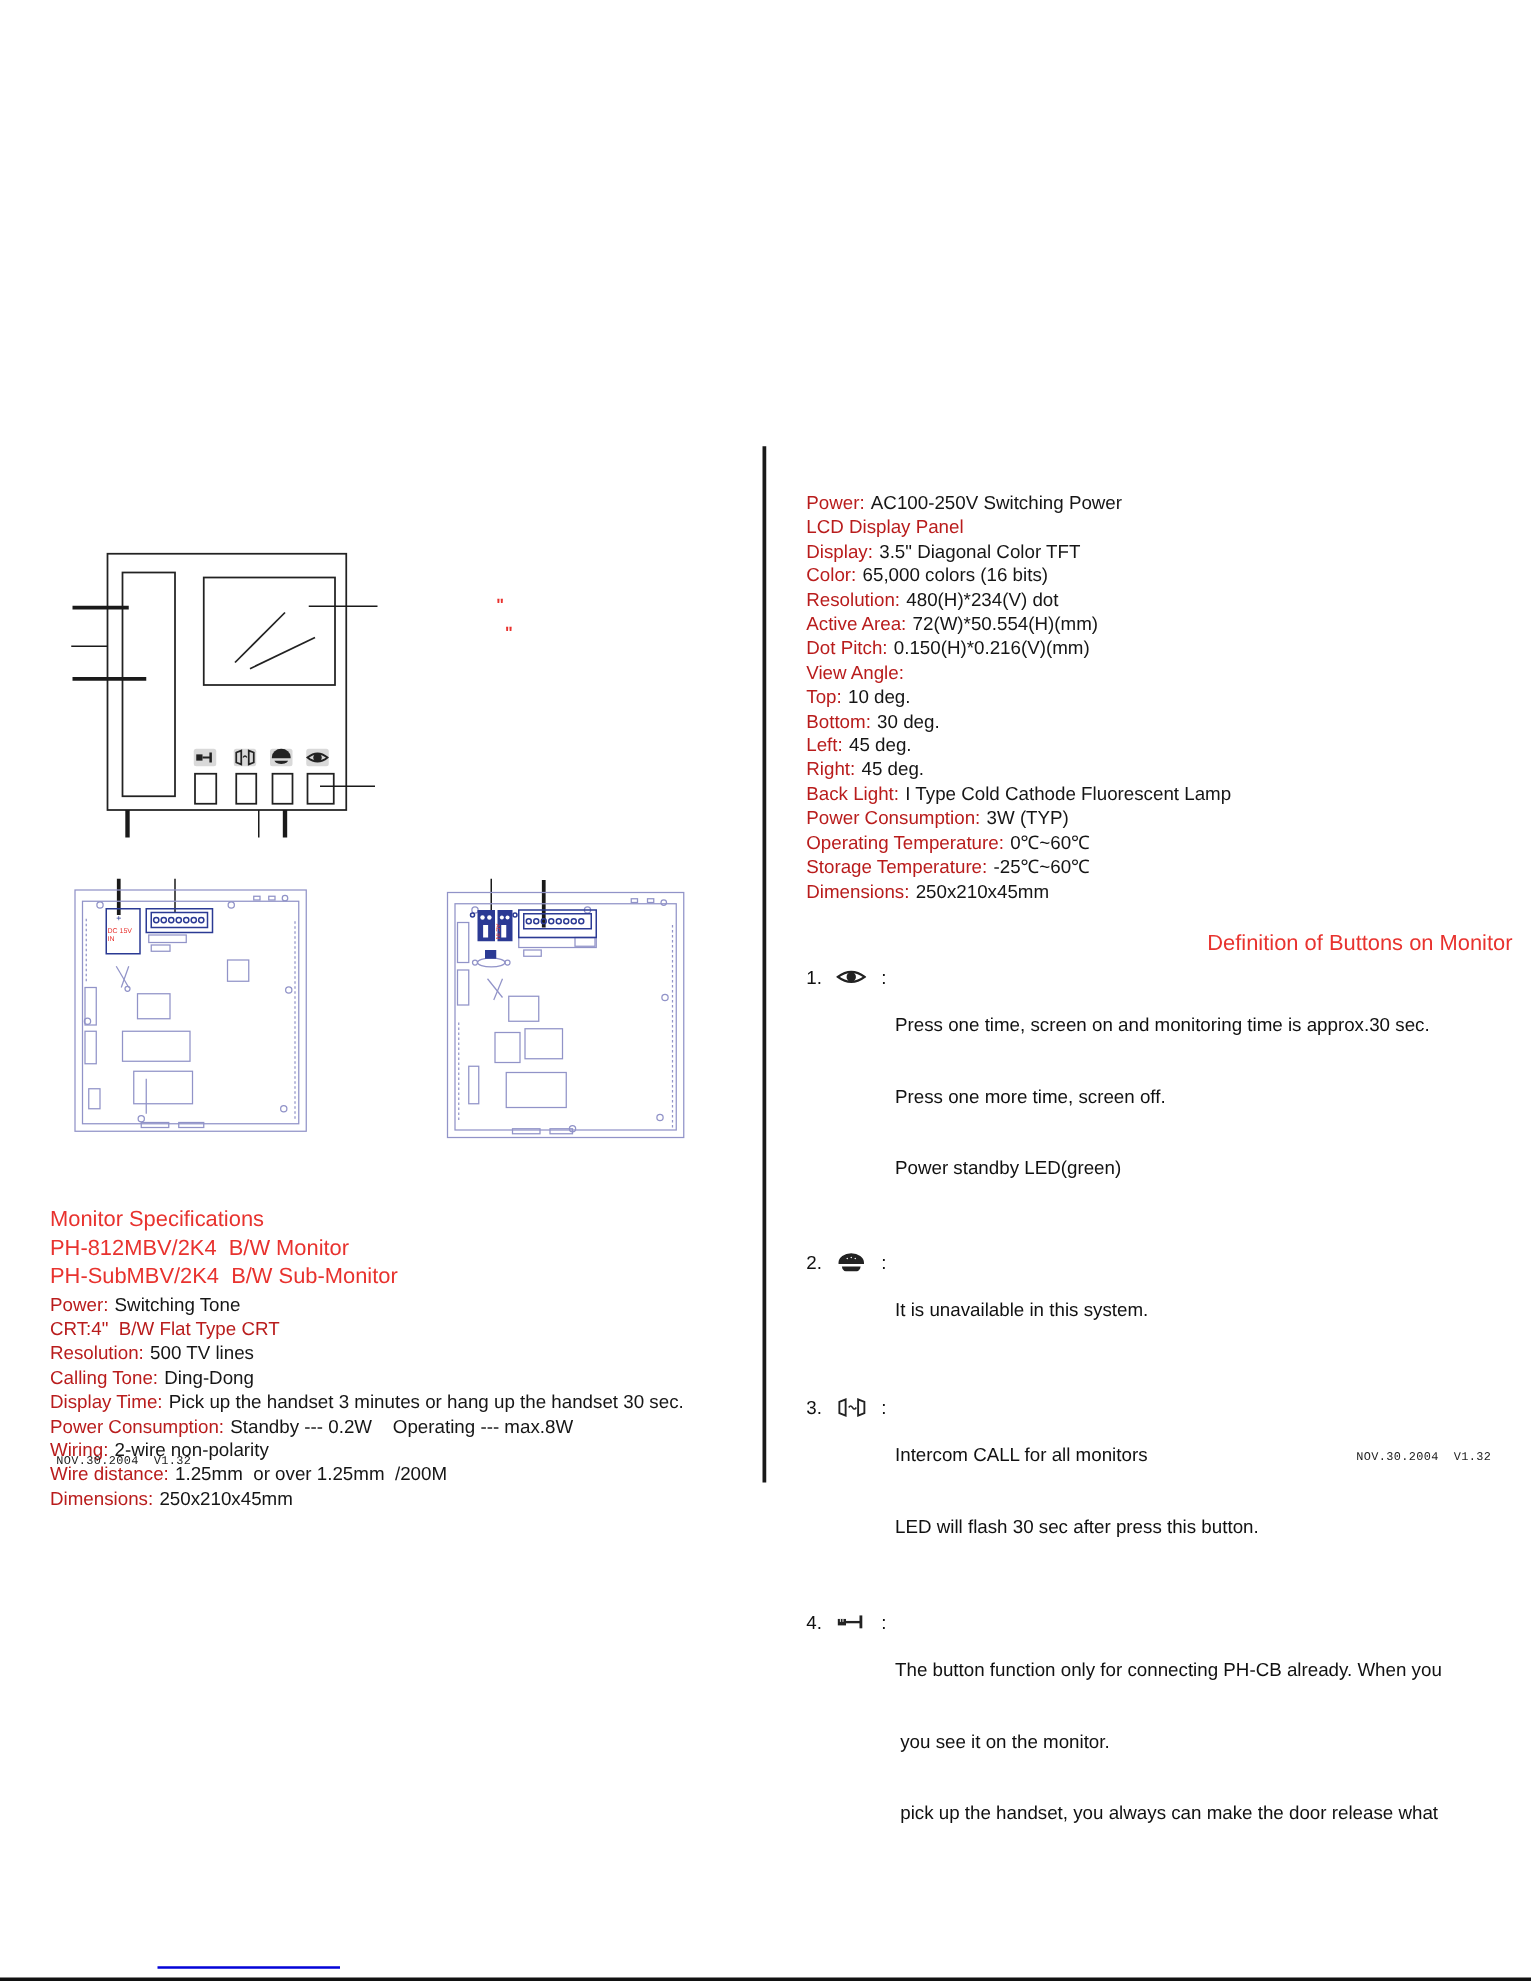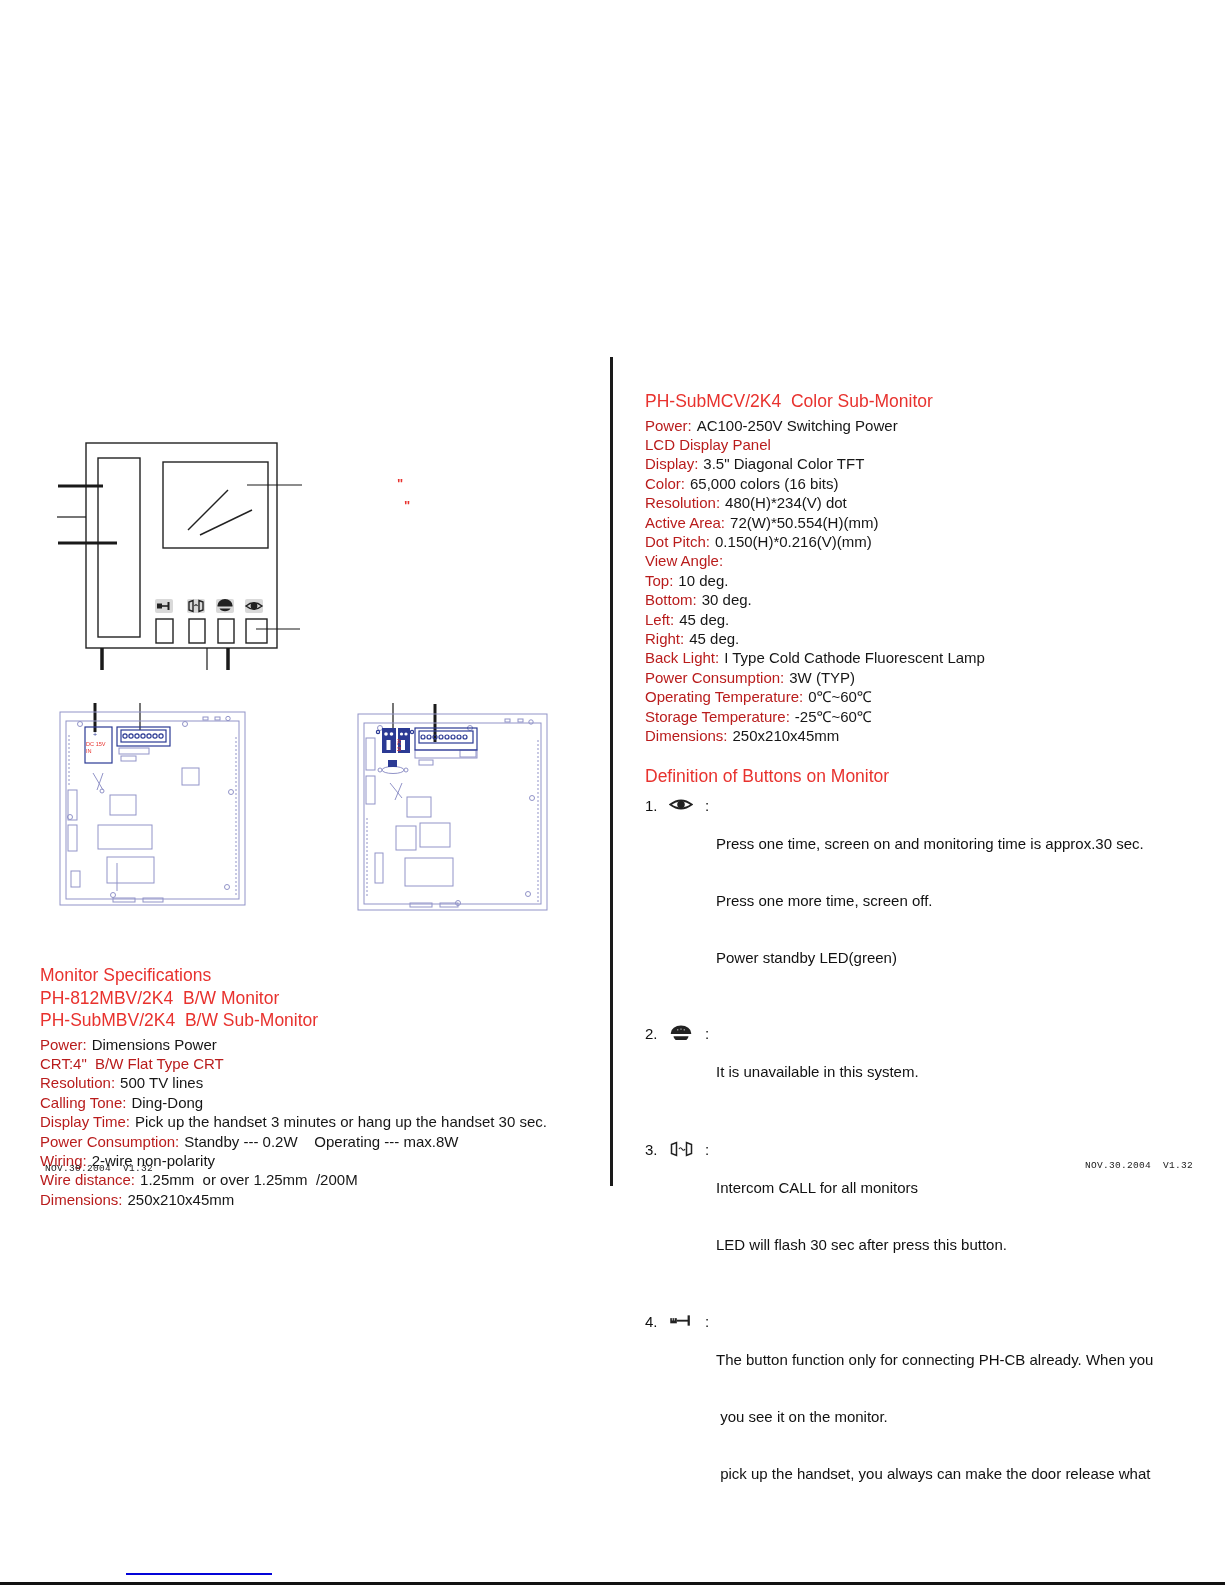--- a/index.html
+++ b/index.html
@@ -8,21 +8,21 @@
     font-family:"Liberation Sans",sans-serif;color:#111;overflow:hidden;
   }
   .abs{position:absolute;}
   
   .red-heading{color:#e8322e;font-size:17.5px;line-height:22.5px;white-space:pre;}
   
   .spec-line{font-size:15px;line-height:19.4px;white-space:pre-wrap;}
   .spec-label{color:#b91c1c;margin-right:5px;white-space:pre-wrap;}
   .spec-value{color:#161616;white-space:pre-wrap;}
   
-  .btn-title{margin-top:20px;}
+  .btn-title{margin-top:20px;text-align:right;}
   .btn-item{display:flex;align-items:flex-start;font-size:15px;line-height:19px;}
   .item-num{width:24px;flex:none;}
   .item-icon{width:36px;flex:none;padding-top:1px;}
   .item-colon{width:11px;flex:none;}
   .item-lines{flex:1;white-space:pre-wrap;}
   .m8{margin-top:8px}.m19{margin-top:19px}.m21{margin-top:21px}.m20{margin-top:20px}
   .notes{margin-top:5px;font-size:15px;line-height:19px;white-space:pre-wrap;}
   
   .footer{font-family:"Liberation Mono",monospace;font-size:9.5px;color:#222;letter-spacing:0.3px;white-space:pre;}
   
@@ -209,37 +209,36 @@
       <circle cx="115" cy="39" r="2"></circle>
   </g>
   <text transform="rotate(90 46.5 41)" x="46.5" y="41" font-size="4.6" fill="#e8322e" font-family="Liberation Sans, sans-serif">AC IN</text>
 </svg>
 
 <div class="abs" style="left:40px;top:964px;width:575px">
   <div class="red-heading">Monitor Specifications</div>
   <div class="red-heading">PH-812MBV/2K4  B/W Monitor</div>
   <div class="red-heading">PH-SubMBV/2K4  B/W Sub-Monitor</div>
   <div style="height:3px"></div>
-  <div class="spec-line"><span class="spec-label">Power:</span><span class="spec-value">Dimensions Power</span></div>
+  <div class="spec-line"><span class="spec-label">Power:</span><span class="spec-value">Switching Tone</span></div>
   <div class="spec-line"><span class="spec-label">CRT:4"  B/W Flat Type CRT</span><span class="spec-value"></span></div>
   <div class="spec-line"><span class="spec-label">Resolution:</span><span class="spec-value">500 TV lines</span></div>
   <div class="spec-line"><span class="spec-label">Calling Tone:</span><span class="spec-value">Ding-Dong</span></div>
   <div class="spec-line"><span class="spec-label">Display Time:</span><span class="spec-value">Pick up the handset 3 minutes or hang up the handset 30 sec.</span></div>
   <div class="spec-line"><span class="spec-label">Power Consumption:</span><span class="spec-value">Standby --- 0.2W    Operating --- max.8W</span></div>
   <div class="spec-line"><span class="spec-label">Wiring:</span><span class="spec-value">2-wire non-polarity</span></div>
   <div class="spec-line"><span class="spec-label">Wire distance:</span><span class="spec-value">1.25mm  or over 1.25mm  /200M</span></div>
   <div class="spec-line"><span class="spec-label">Dimensions:</span><span class="spec-value">250x210x45mm</span></div>
 </div>
 
 <div class="abs footer" style="left:45px;top:1163px">NOV.30.2004  V1.32</div>
 
 <div class="abs divider" style="left:610px;top:357px;width:2.5px;height:829px"></div>
 
 <div class="abs" style="left:645px;top:390px;width:565px">
-  <div class="red-heading">PH-SubMCV/2K4  Color Sub-Monitor</div>
   <div style="height:3px"></div>
   <div class="spec-line"><span class="spec-label">Power:</span><span class="spec-value">AC100-250V Switching Power</span></div>
   <div class="spec-line"><span class="spec-label">LCD Display Panel</span><span class="spec-value"></span></div>
   <div class="spec-line"><span class="spec-label">Display:</span><span class="spec-value">3.5" Diagonal Color TFT</span></div>
   <div class="spec-line"><span class="spec-label">Color:</span><span class="spec-value">65,000 colors (16 bits)</span></div>
   <div class="spec-line"><span class="spec-label">Resolution:</span><span class="spec-value">480(H)*234(V) dot</span></div>
   <div class="spec-line"><span class="spec-label">Active Area:</span><span class="spec-value">72(W)*50.554(H)(mm)</span></div>
   <div class="spec-line"><span class="spec-label">Dot Pitch:</span><span class="spec-value">0.150(H)*0.216(V)(mm)</span></div>
   <div class="spec-line"><span class="spec-label">View Angle:</span><span class="spec-value"></span></div>
   <div class="spec-line"><span class="spec-label">Top:</span><span class="spec-value">10 deg.</span></div>

